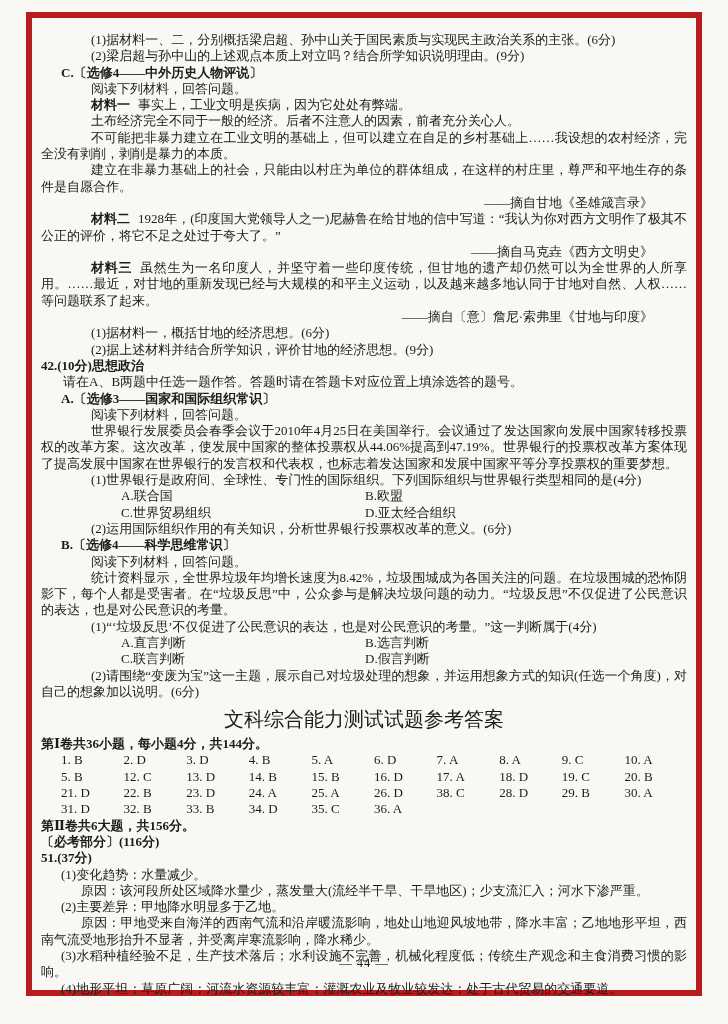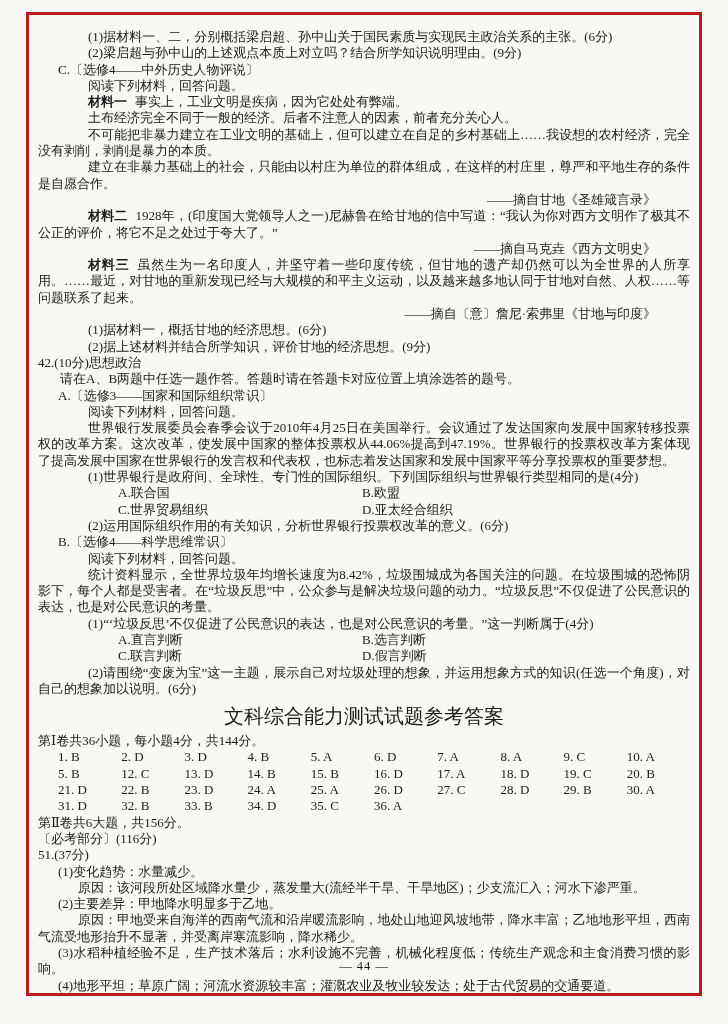--- a/index.html
+++ b/index.html
@@ -11,30 +11,30 @@
   }
   .page {
     position: relative;
     width: 728px; height: 1024px;
     background: #f8f7f3;
     overflow: hidden;
   }
   .frame {
     position: absolute;
     left: 26px; top: 12px; right: 26px; bottom: 28px;
-    border: 3px solid #b91c1c;
+    border: 6px solid #b91c1c;
     padding: 14px 9px 6px 9px;
     background: #f9f8f4;
   }
   .ln {
     font-size: 13px;
     line-height: 16.3px;
     text-align: justify;
   }
-  .bold { font-weight: normal; }
+  .bold { font-weight: bold; }
   .ind-a { text-indent: 20px; }        
   .ind-b { text-indent: 50px; }        
   .para  { text-indent: 50px; }        
   .para-sm { text-indent: 22px; }      
   .reason { text-indent: 40px; }       
   .q37item { text-indent: 20px; }
   .source { text-align: right; padding-right: 34px; text-indent: 0; }
   .mlabel { font-weight: bold; margin-right: 8px; }
   .choice-row { display: flex; padding-left: 80px; text-indent: 0; align-items: center; }
   .choice-row .opt { width: 244px; flex: 0 0 auto; }
@@ -134,21 +134,21 @@
       <span class="key">19. C</span>
       <span class="key">20. B</span>
     </div>
     <div class="ln key-row">
       <span class="key">21. D</span>
       <span class="key">22. B</span>
       <span class="key">23. D</span>
       <span class="key">24. A</span>
       <span class="key">25. A</span>
       <span class="key">26. D</span>
-      <span class="key">27. C</span>
+      <span class="key">38. C</span>
       <span class="key">28. D</span>
       <span class="key">29. B</span>
       <span class="key">30. A</span>
     </div>
     <div class="ln key-row">
       <span class="key">31. D</span>
       <span class="key">32. B</span>
       <span class="key">33. B</span>
       <span class="key">34. D</span>
       <span class="key">35. C</span>

